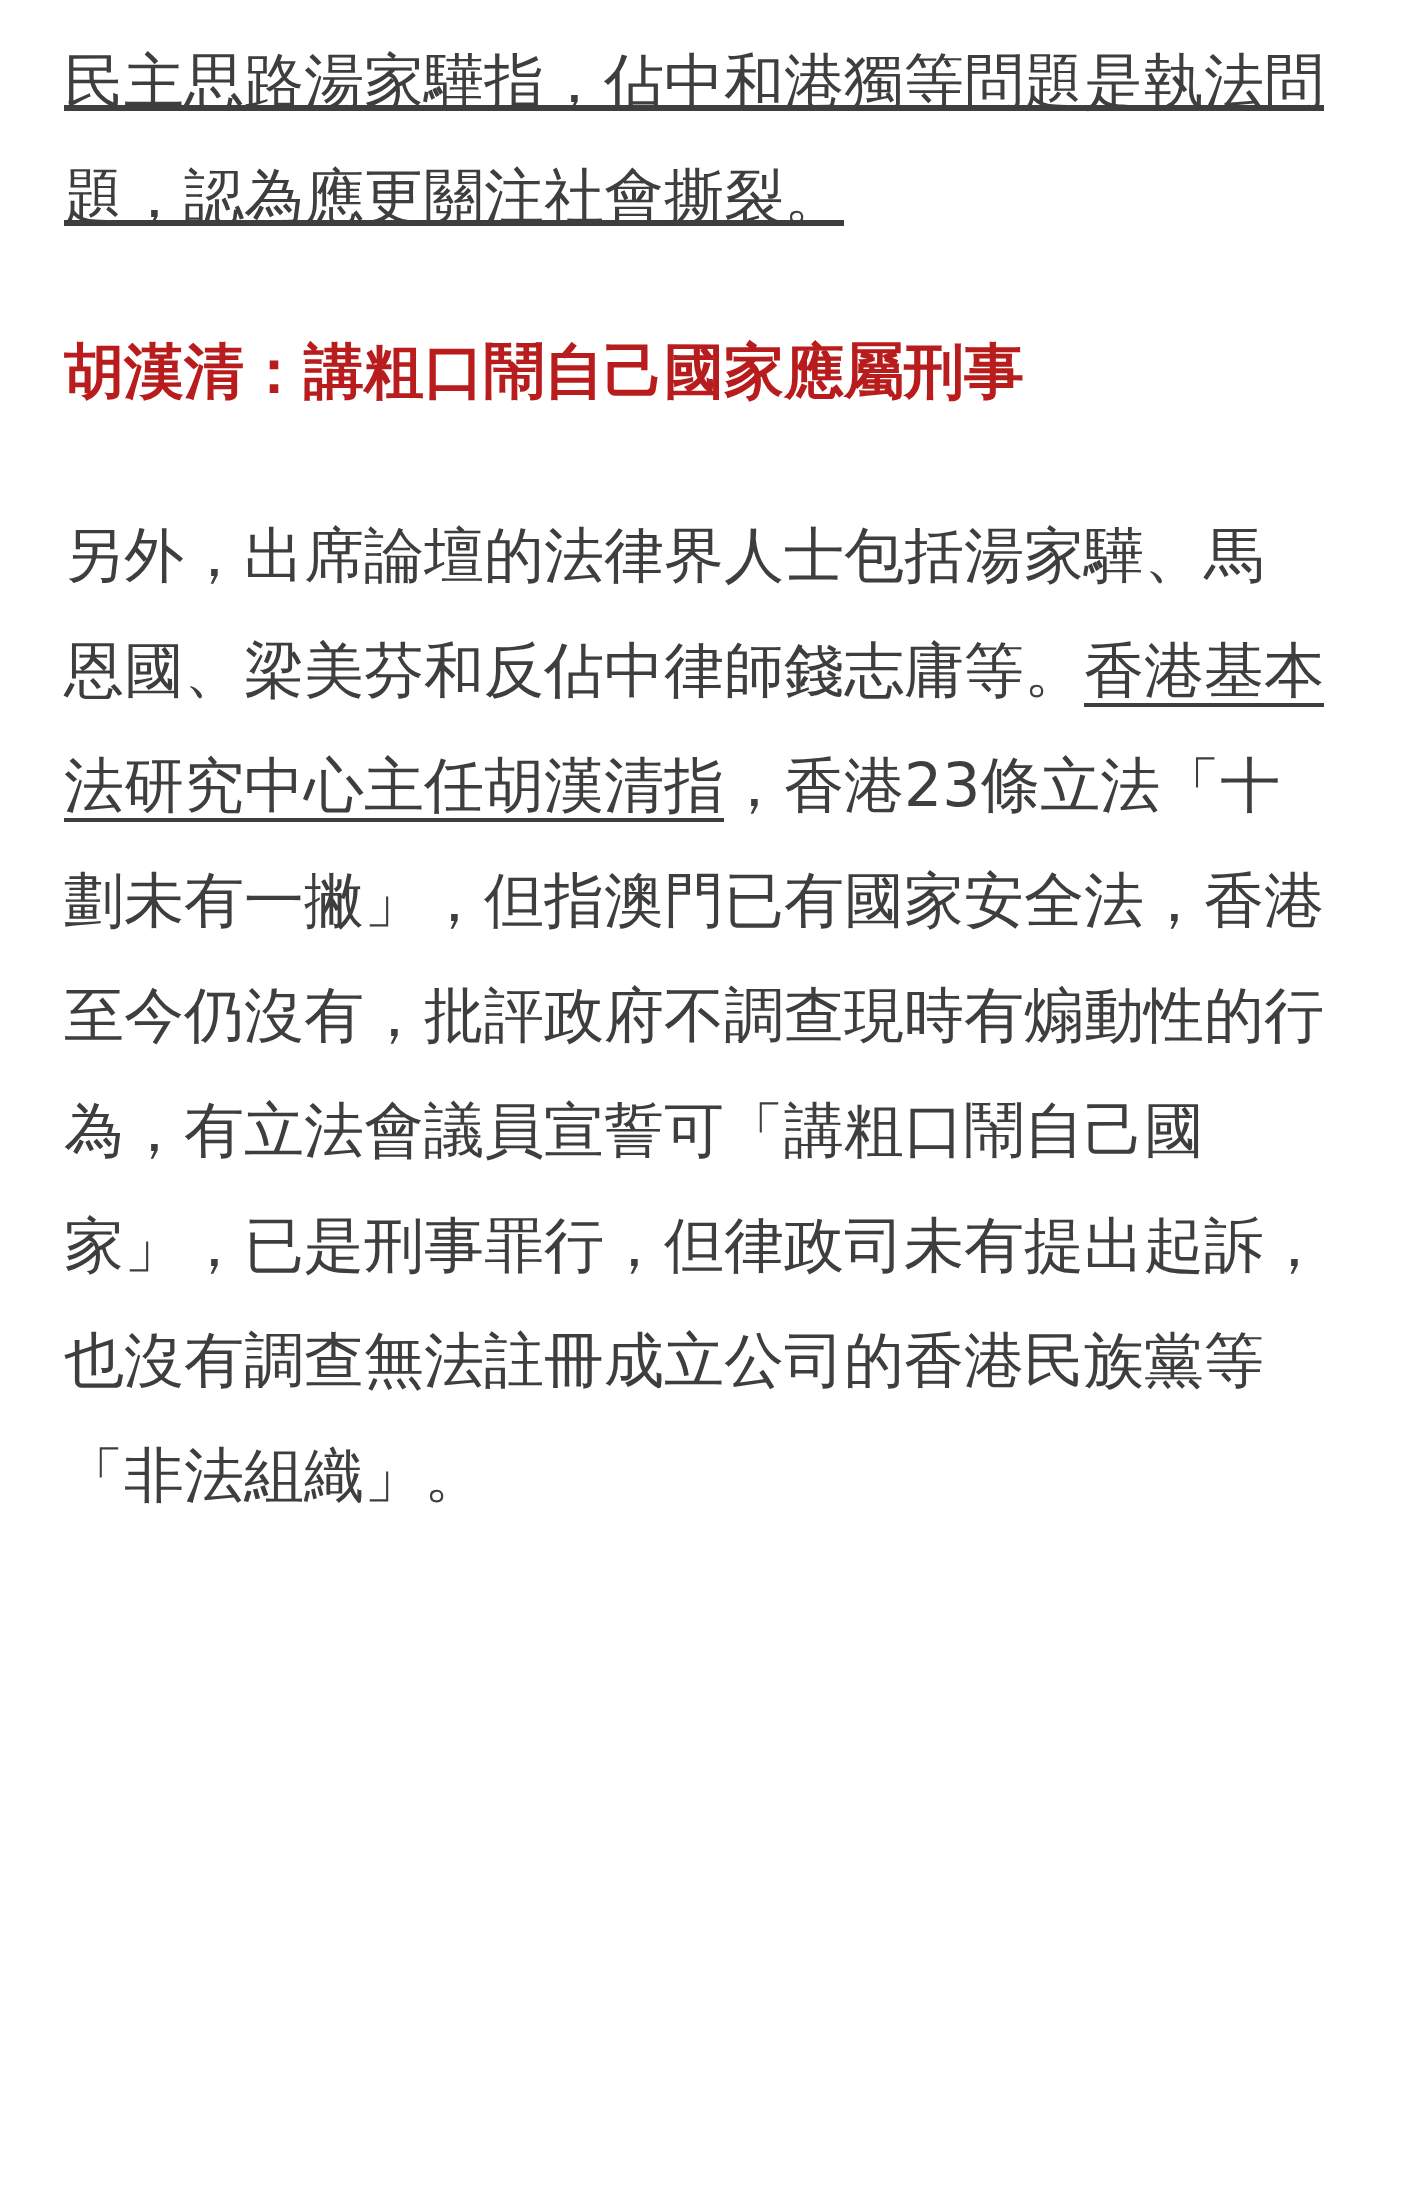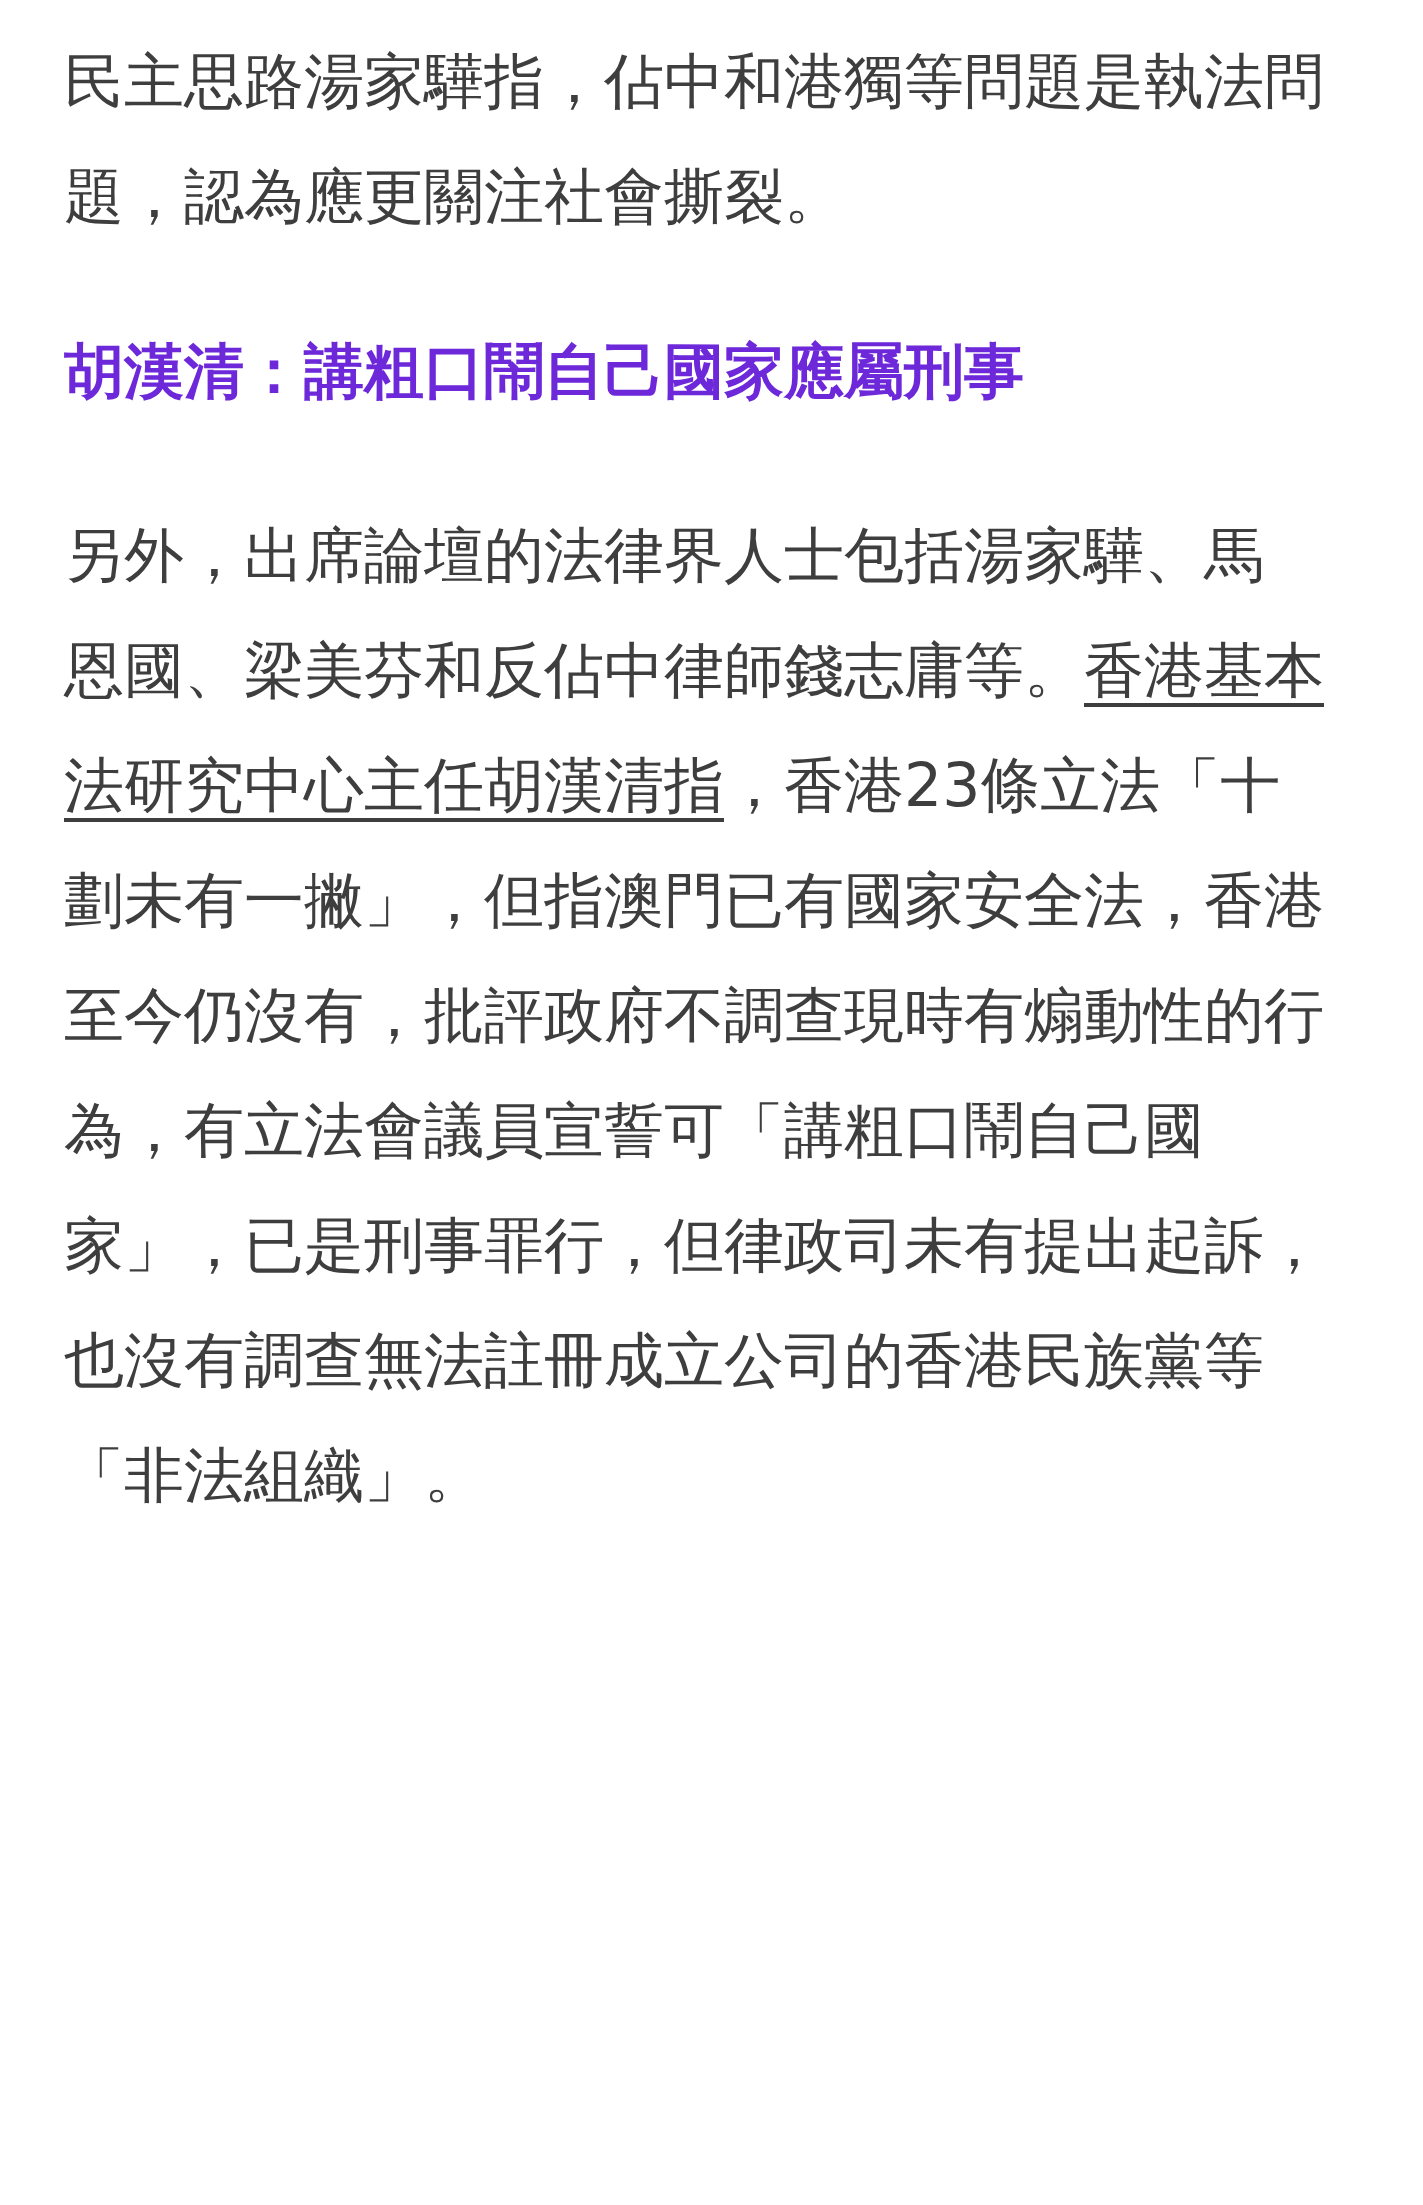--- a/index.html
+++ b/index.html
@@ -19,26 +19,26 @@
     width: 1423px;
   }
   .body-text {
     font-size: 60px;
     line-height: 115px;
     color: #3e3e3e;
     white-space: pre-line;
     margin: 0;
     word-break: break-all;
   }
-  p.intro   { margin-top: 24px; }
+  p.intro   { margin-top: 24px; text-decoration: underline; }
   h2.subhead {
     font-size: 60px;
     line-height: 115px;
     font-weight: 700;
-    color: #6d28d9;
+    color: #b91c1c;
     white-space: pre-line;
     margin: 60px 0 0 0;
   }
   p.forum   { margin-top: 69px; }
   p.judges  { margin-top: 58px; }
   a.inline-link {
     color: #3e3e3e;
     text-decoration: underline;
     text-decoration-color: #3e3e3e;
     text-decoration-thickness: 4px;

